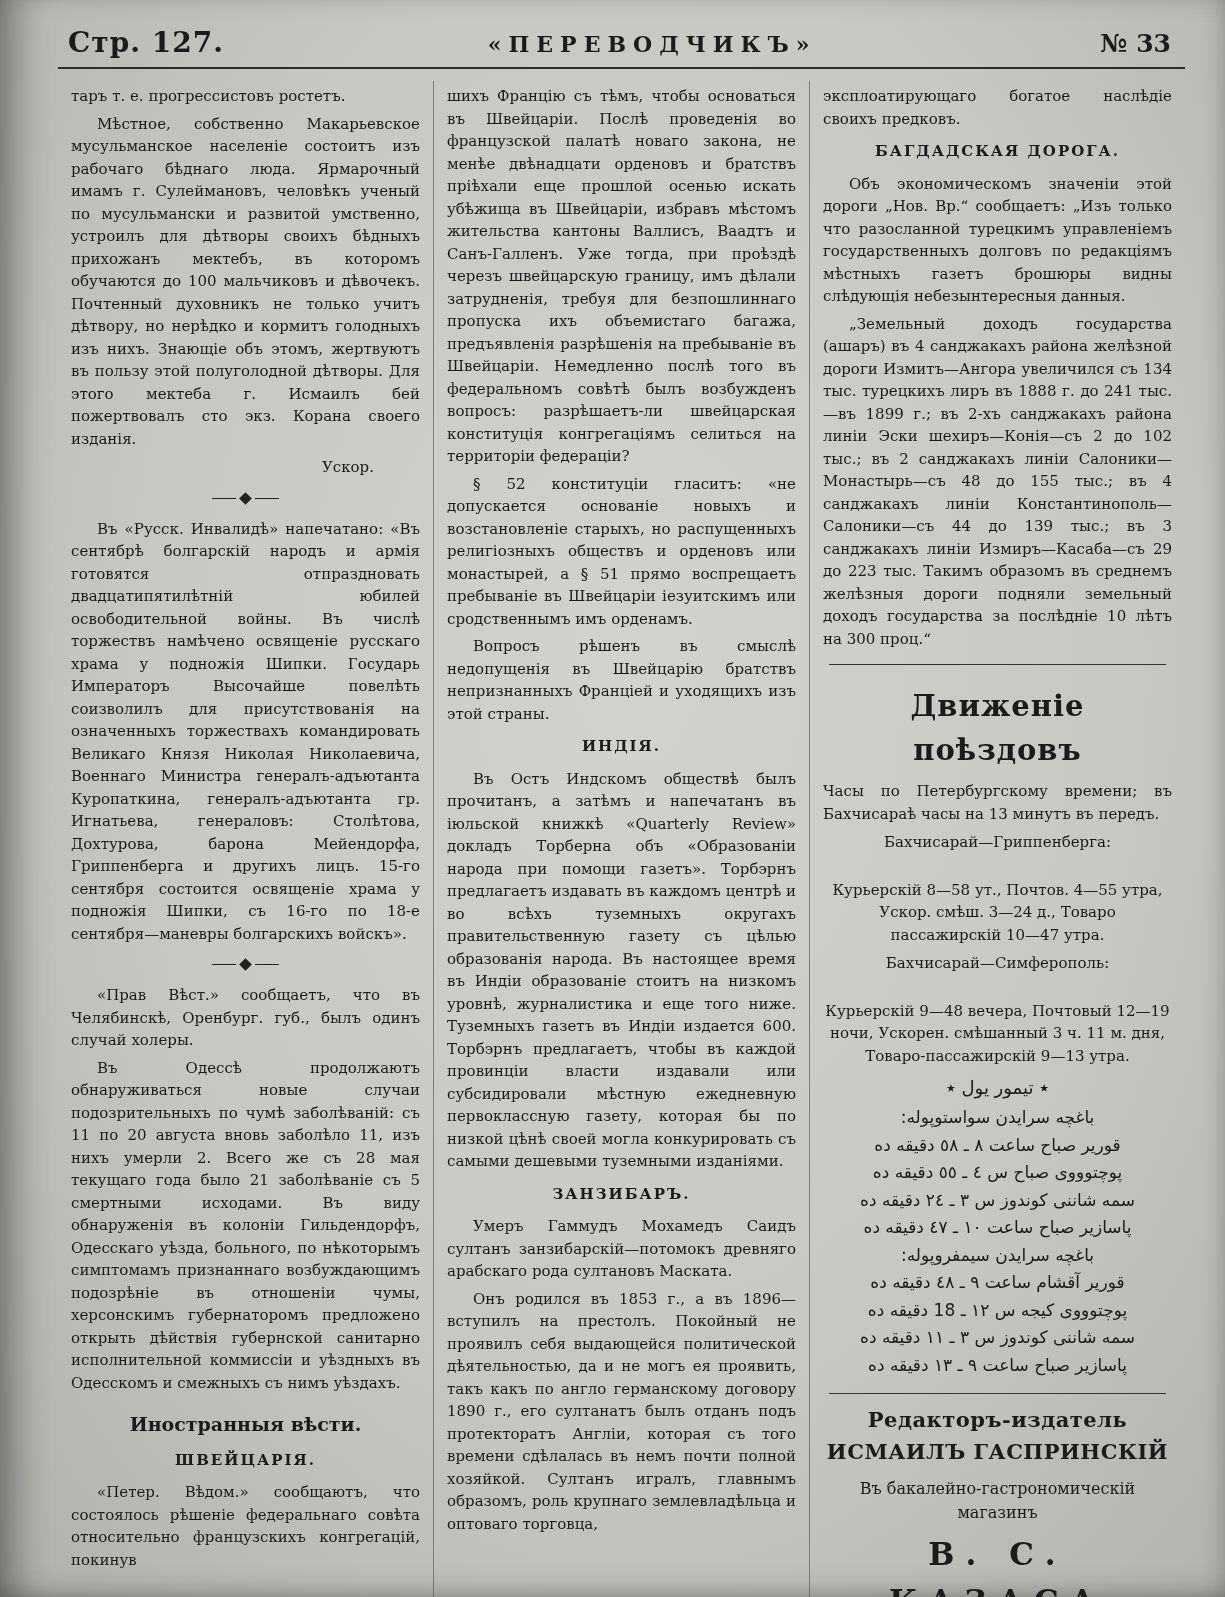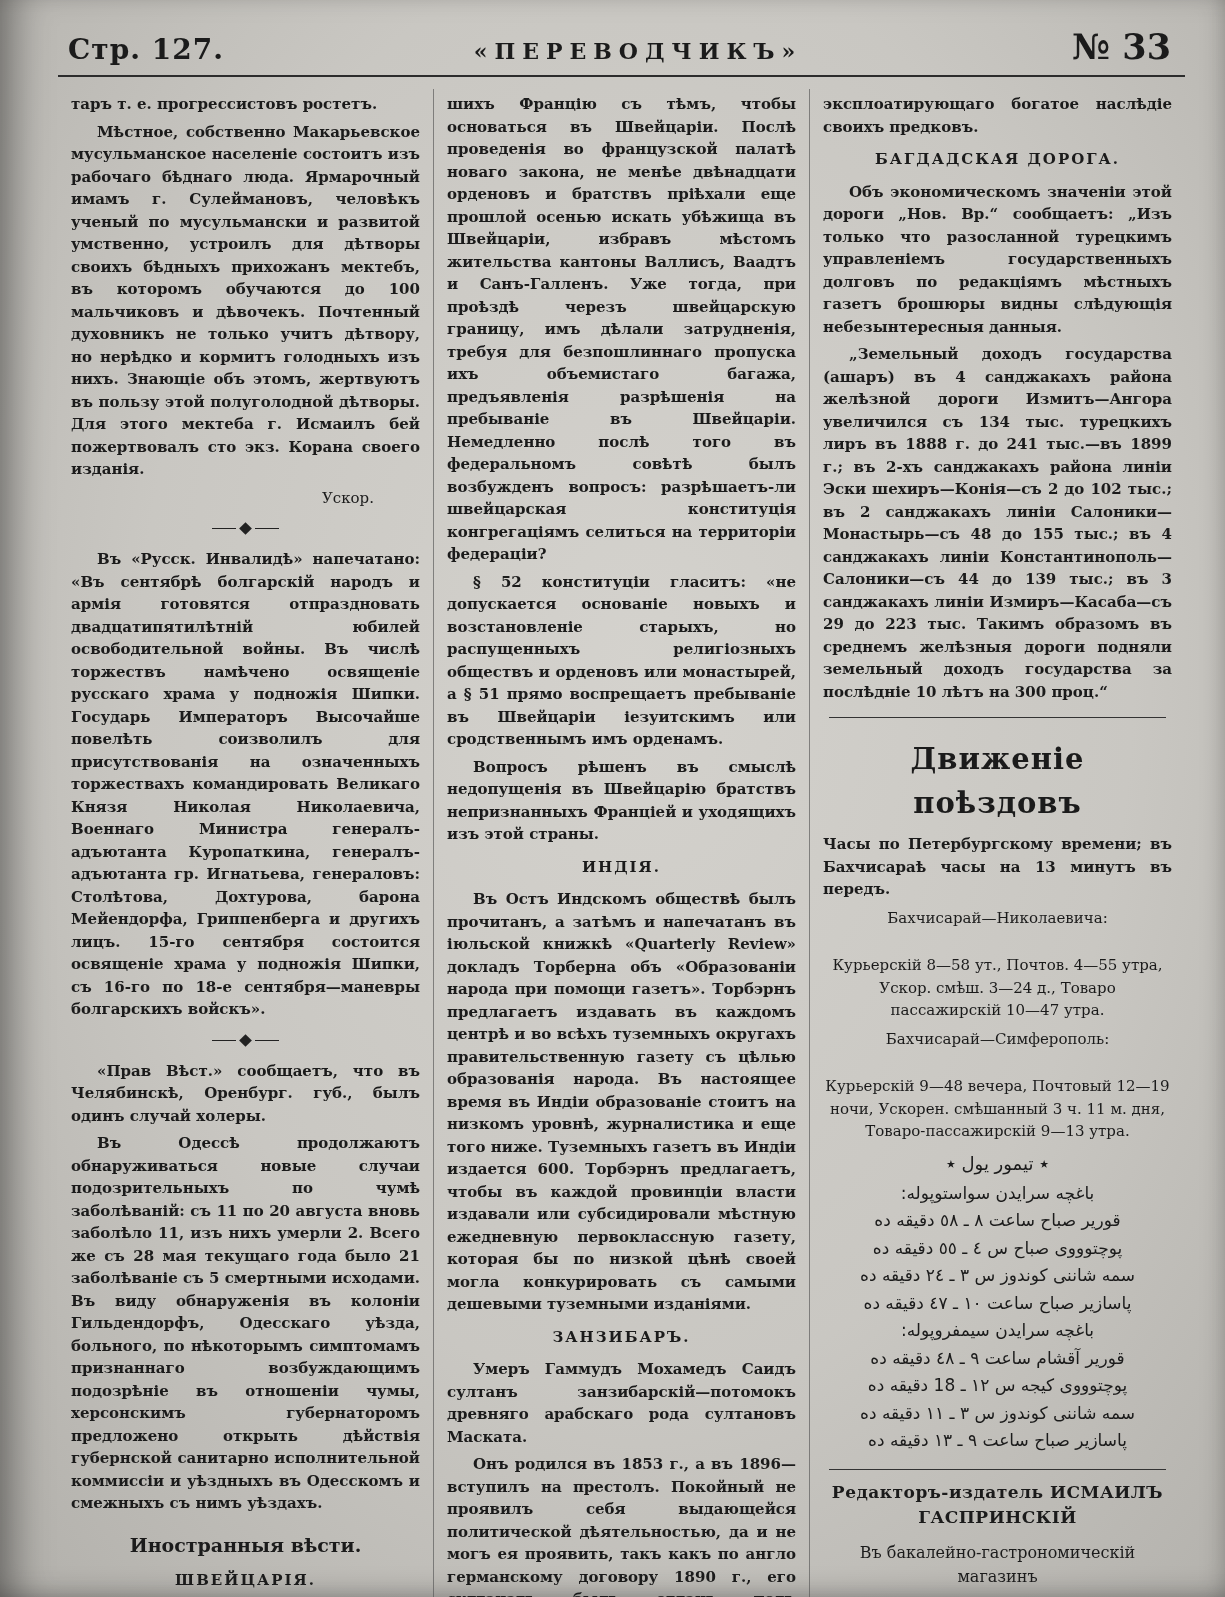--- a/index.html
+++ b/index.html
@@ -11,41 +11,41 @@
     overflow:hidden;
   }
   .page {
     position:relative; width:1225px; height:1597px;
     padding:26px 40px 18px 58px;
     box-shadow: inset 34px 0 38px -20px rgba(0,0,0,.38), inset -14px 0 26px -14px rgba(0,0,0,.22), inset 0 -18px 30px -18px rgba(0,0,0,.25);
   }
   .hdr { display:flex; align-items:baseline; justify-content:space-between; padding:0 14px 8px 10px; }
   .page-label { font-size:28px; font-weight:bold; letter-spacing:1px; }
   .masthead { font-size:22px; font-weight:bold; letter-spacing:7px; transform:translateX(-10px); }
-  .issue-no { font-size:35px; font-weight:bold; }
+  .issue-no { font-size:25px; font-weight:bold; }
   .hdr-rule { border-top:2px solid #2c2c2c; margin-bottom:12px; }
   .columns { display:flex; align-items:stretch; }
   .col { flex:1 1 0; padding:4px 13px 0 13px; font-size:15px; line-height:1.5; text-align:justify; }
   .vrule { width:1px; background:#555; opacity:.65; }
-  .para { text-indent:26px; margin-bottom:5px;font-weight:bold; }
+  .para { text-indent:26px; margin-bottom:5px; }
   .para.flush { text-indent:0; }
   .sig { text-align:right; padding-right:46px; margin:6px 0 4px; }
   .ornament { display:flex; align-items:center; justify-content:center; gap:5px; margin:15px 0; }
   .orn-line { width:24px; height:1px; background:#222; }
   .orn-diamond { width:9px; height:9px; background:#222; transform:rotate(45deg); }
   .h-news { text-align:center; text-indent:0; font-weight:bold; font-size:19px; margin:16px 0 10px; }
   .h-country { text-align:center; text-indent:0; font-weight:bold; font-size:15px; letter-spacing:2px; margin:10px 0 10px; }
   .col-rule { border-top:1px solid #333; margin:14px 6px 10px; }
   .h-trains { text-align:center; text-indent:0; font-size:29px; font-weight:bold; margin:20px 0 8px; letter-spacing:1px; }
   .trains-note { text-indent:0; margin-bottom:6px; }
   .route { text-align:center; text-indent:0; margin:6px 0 2px; }
   .sched { text-indent:0; text-align:center; margin-bottom:4px;margin-top:25px; }
   .tatar { direction:rtl; font-family:"DejaVu Sans", "Liberation Sans", sans-serif; text-align:center; font-size:17px; line-height:1.62; }
   .tatar-title { font-size:18px; margin:6px 0 2px; }
-  .editor-line { font-weight:bold; text-align:center; text-indent:0; font-size:17px; margin:8px 0 10px; letter-spacing:.5px; }
+  .editor-line { font-weight:bold; text-align:center; text-indent:0; font-size:21px; margin:8px 0 10px; letter-spacing:.5px; }
   .ad-intro { text-align:center; text-indent:0; font-size:16px; }
   .ad-name { text-align:center; font-size:31px; font-weight:bold; letter-spacing:11px; margin:6px 0 4px; }
   .ad-loc { text-align:left; text-indent:0; font-size:15px; }
   .ad-goods { text-align:center; font-size:31px; font-weight:bold; letter-spacing:5px; margin-top:10px; }
 </style>
 </head>
 <body>
 
 <div class="page">
 
@@ -107,21 +107,21 @@
       <p class="para flush">эксплоатирующаго богатое наслѣдіе своихъ предковъ.</p>
 
       <h3 class="h-country">БАГДАДСКАЯ ДОРОГА.</h3>
       <p class="para">Объ экономическомъ значеніи этой дороги „Нов. Вр.“ сообщаетъ: „Изъ только что разосланной турецкимъ управленіемъ государственныхъ долговъ по редакціямъ мѣстныхъ газетъ брошюры видны слѣдующія небезынтересныя данныя.</p>
       <p class="para">„Земельный доходъ государства (ашаръ) въ 4 санджакахъ района желѣзной дороги Измитъ—Ангора увеличился съ 134 тыс. турецкихъ лиръ въ 1888 г. до 241 тыс.—въ 1899 г.; въ 2-хъ санджакахъ района линіи Эски шехиръ—Конія—съ 2 до 102 тыс.; въ 2 санджакахъ линіи Салоники—Монастырь—съ 48 до 155 тыс.; въ 4 санджакахъ линіи Константинополь—Салоники—съ 44 до 139 тыс.; въ 3 санджакахъ линіи Измиръ—Касаба—съ 29 до 223 тыс. Такимъ образомъ въ среднемъ желѣзныя дороги подняли земельный доходъ государства за послѣдніе 10 лѣтъ на 300 проц.“</p>
 
       <div class="col-rule"></div>
 
       <h2 class="h-trains">Движеніе поѣздовъ</h2>
       <p class="para trains-note">Часы по Петербургскому времени; въ Бахчисараѣ часы на 13 минутъ въ передъ.</p>
-      <p class="route">Бахчисарай—Николаевича:</p>
+      <p class="route">Бахчисарай—Гриппенберга:</p>
       <p class="sched">Курьерскій 8—58 ут., Почтов. 4—55 утра, Ускор. смѣш. 3—24 д., Товаро пассажирскій 10—47 утра.</p>
       <p class="route">Бахчисарай—Симферополь:</p>
       <p class="sched">Курьерскій 9—48 вечера, Почтовый 12—19 ночи, Ускорен. смѣшанный 3 ч. 11 м. дня, Товаро-пассажирскій 9—13 утра.</p>
 
       <div class="tatar">
         <p class="tatar-title">٭ تيمور يول ٭</p>
         <p>باغچه سرايدن سواستوپوله:</p>
         <p>قورير صباح ساعت ٨ ـ ٥٨ دقيقه ده</p>
         <p>پوچتوووى صباح س ٤ ـ ٥٥ دقيقه ده</p>
         <p>سمه شاننى كوندوز س ٣ ـ ٢٤ دقيقه ده</p>

